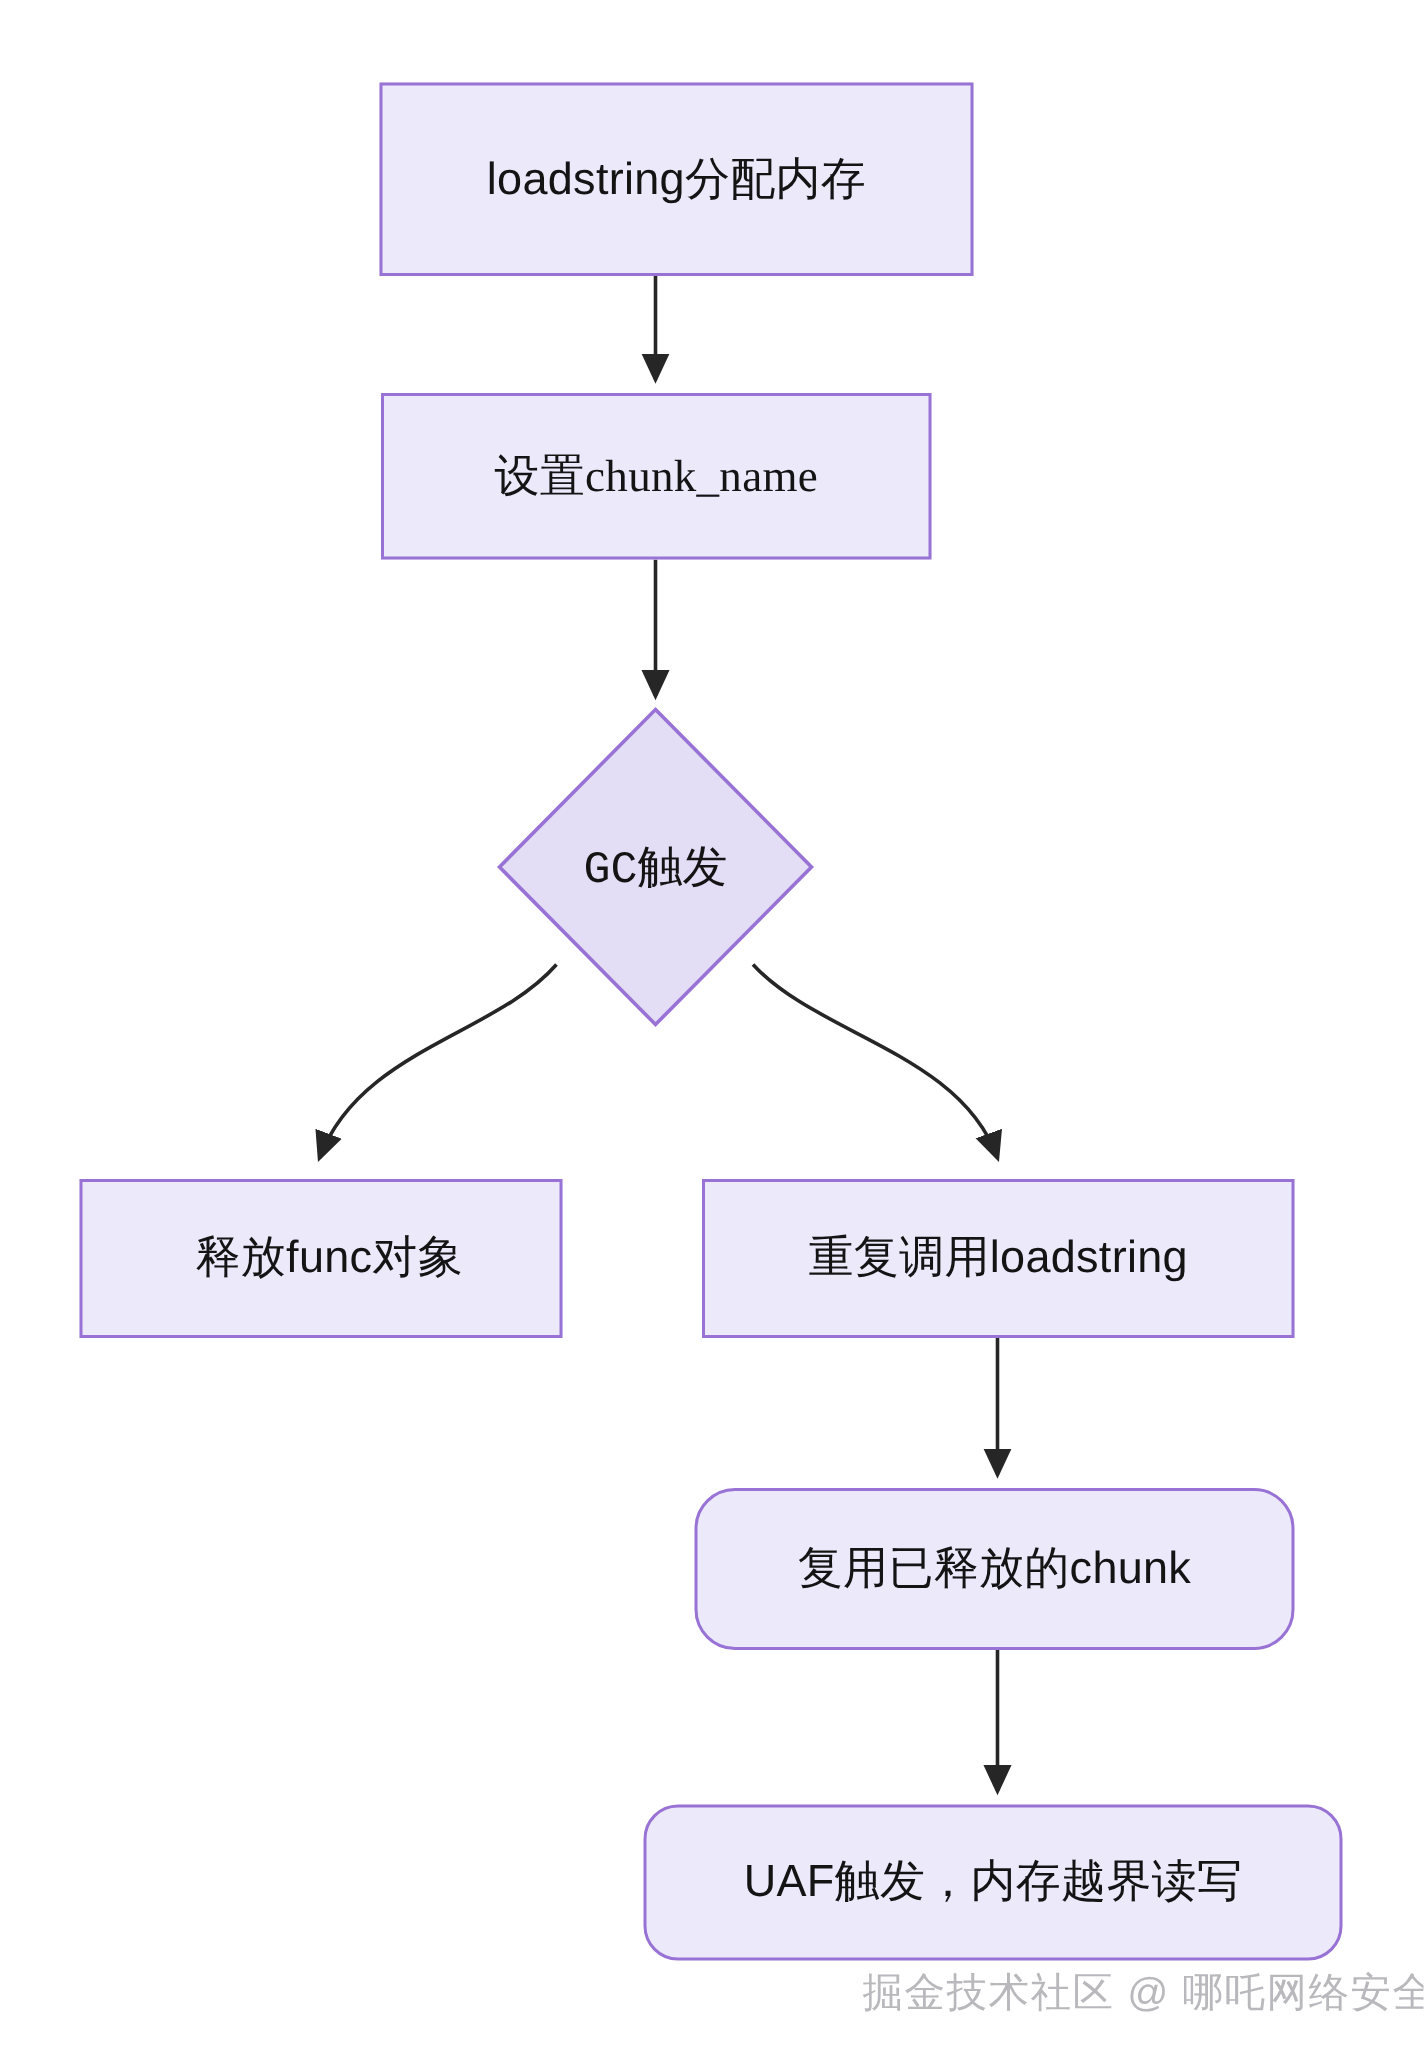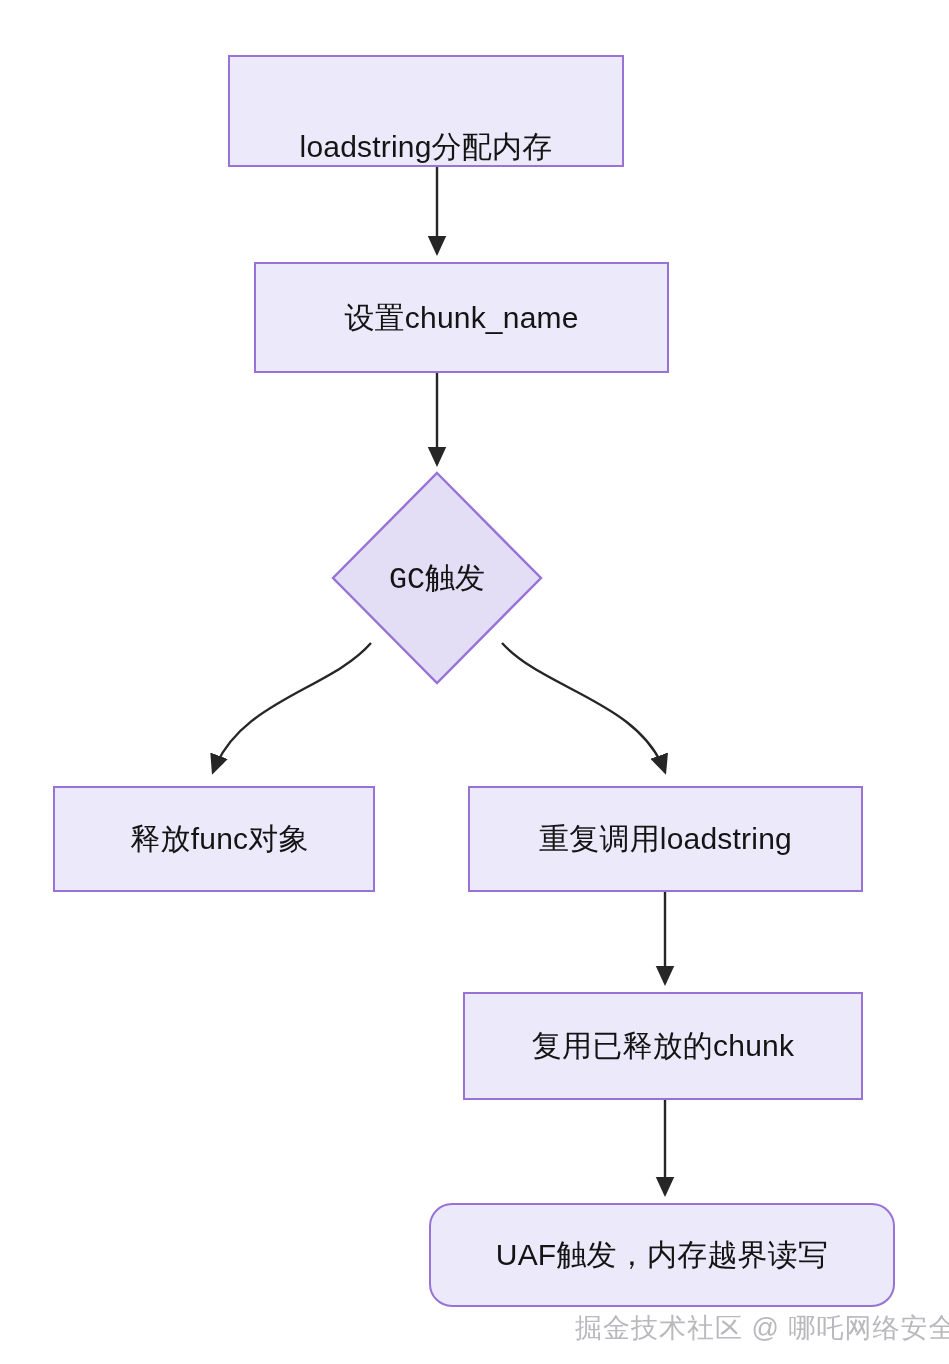--- a/index.html
+++ b/index.html
@@ -110,44 +110,44 @@
 
     <g>
       <path d="M665,892 L665,983" stroke="#262626" stroke-width="2.4" fill="none" marker-end="url(#arrowhead)"></path>
     </g>
 
     <g>
       <path d="M665,1100 L665,1194" stroke="#262626" stroke-width="2.4" fill="none" marker-end="url(#arrowhead)"></path>
     </g>
   </svg>
 
-  <div class="node" style="left:228px; top:55px; width:396px; height:112px;align-items:flex-end;">
+  <div class="node" style="left:253px; top:55px; width:396px; height:129px;">
     <span class="label">loadstring分配内存</span>
   </div>
 
-  <div class="node" style="left:254px; top:262px; width:415px; height:111px;">
+  <div class="node" style="left:254px; top:262px; width:367px; height:111px;font-family:Liberation Serif, serif;">
     <span class="label">设置chunk_name</span>
   </div>
 
   <div class="diamond-wrap" style="left:331px; top:471px; width:212px; height:214px;">
     <svg class="diamond-shape" viewBox="0 0 212 214" xmlns="http://www.w3.org/2000/svg">
       <polygon points="106,2 210,107 106,212 2,107" fill="#e3ddf5" stroke="#9872d4" stroke-width="2.4"></polygon>
     </svg>
     <div class="diamond-label">GC触发</div>
   </div>
 
   <div class="node" style="left:53px; top:786px; width:322px; height:106px;padding-left:11px;">
     <span class="label">释放func对象</span>
   </div>
 
   <div class="node" style="left:468px; top:786px; width:395px; height:106px;">
     <span class="label">重复调用loadstring</span>
   </div>
 
-  <div class="node" style="left:463px; top:992px; width:400px; height:108px;">
+  <div class="node" style="left:463px; top:992px; width:400px; height:108px;border-radius:27px;">
     <span class="label">复用已释放的chunk</span>
   </div>
 
   <div class="node" style="left:429px; top:1203px; width:466px; height:104px;border-radius:23px;">
     <span class="label">UAF触发，内存越界读写</span>
   </div>
 
   <div class="watermark" style="left:575px; top:1310px;">掘金技术社区 @ 哪吒网络安全</div>
 
 </div>

